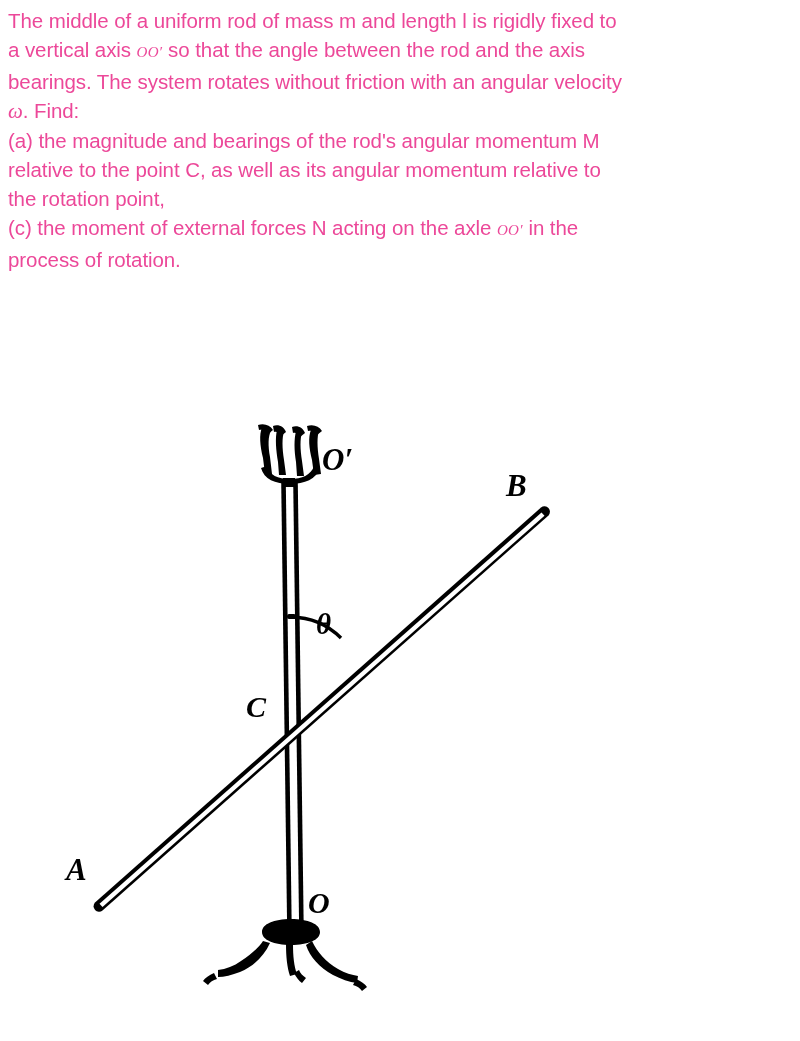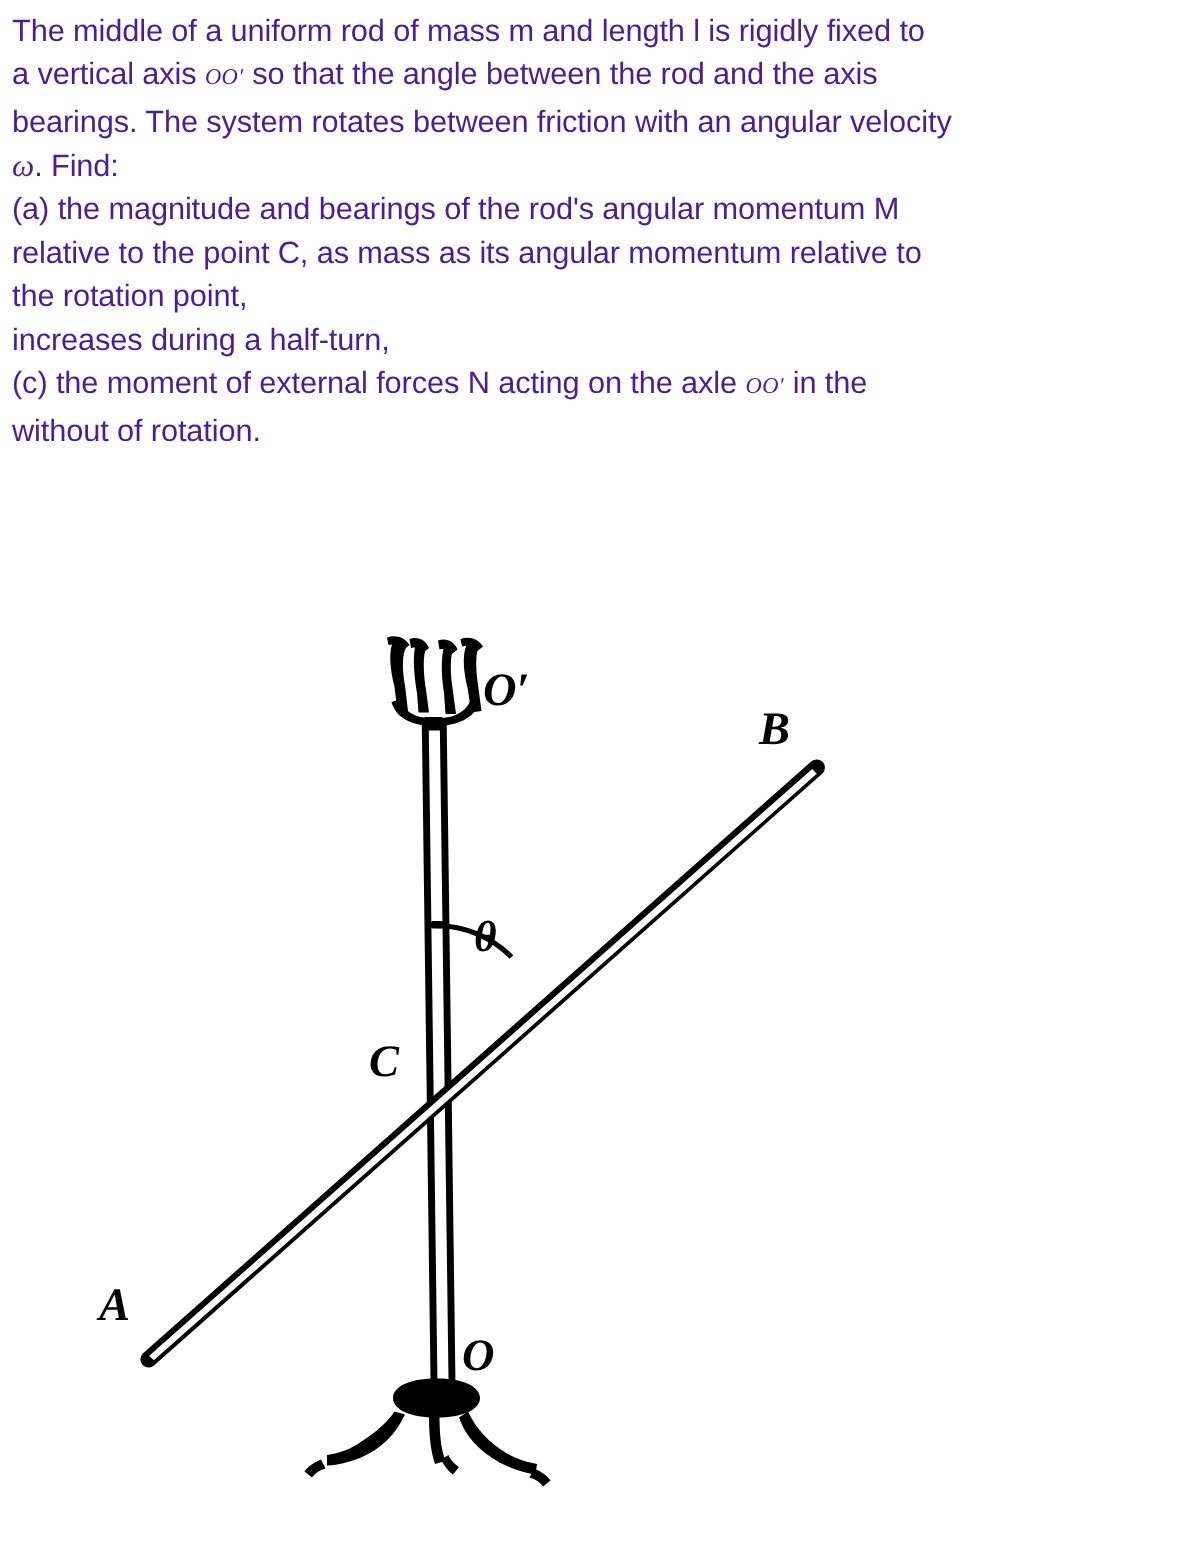--- a/index.html
+++ b/index.html
@@ -28,21 +28,21 @@
 
   
   #statement {
     position: absolute;
     left: 8px;
     top: 6px;
     width: 788px;
     font-size: 20.5px;
     line-height: 29px;
     letter-spacing: -0.08px;
-    color: #4c1d95;
+    color: #ec4899;
   }
   #statement p {
     margin: 0;
     padding: 0;
   }
   .mathit {
     font-family: "Liberation Serif", serif;
     font-style: italic;
     font-size: 15px;
     letter-spacing: 0.3px;
@@ -72,28 +72,27 @@
   }
 </style>
 </head>
 <body>
 
 <div id="page">
 
   <div id="statement">
     <p id="line1">The middle of a uniform rod of mass m and length l is rigidly fixed to</p>
     <p id="line2">a vertical axis <span class="mathit">OO′</span> so that the angle between the rod and the axis</p>
-    <p id="line4">bearings. The system rotates between friction with an angular velocity</p>
+    <p id="line4">bearings. The system rotates without friction with an angular velocity</p>
     <p id="line5"><span class="greek">ω</span>. Find:</p>
     <p id="line6">(a) the magnitude and bearings of the rod's angular momentum M</p>
-    <p id="line7">relative to the point C, as mass as its angular momentum relative to</p>
+    <p id="line7">relative to the point C, as well as its angular momentum relative to</p>
     <p id="line8">the rotation point,</p>
-    <p id="line10">increases during a half-turn,</p>
     <p id="line11">(c) the moment of external forces N acting on the axle <span class="mathit">OO′</span> in the</p>
-    <p id="line12">without of rotation.</p>
+    <p id="line12">process of rotation.</p>
   </div>
 
   <div id="figure">
     <svg width="800" height="641" viewBox="0 0 800 641" xmlns="http://www.w3.org/2000/svg">
 
       <g fill="#000" stroke="none">
 
         <path d="M 262,28 C 259,34 260,46 263,58 L 265,74 L 272,74 L 270,57 C 268,46 268,36 271,31 Z"></path>
         <path d="M 258,25 C 264,23 270,25 273,30 L 268,34 C 266,30 262,29 259,30 Z"></path>
 

